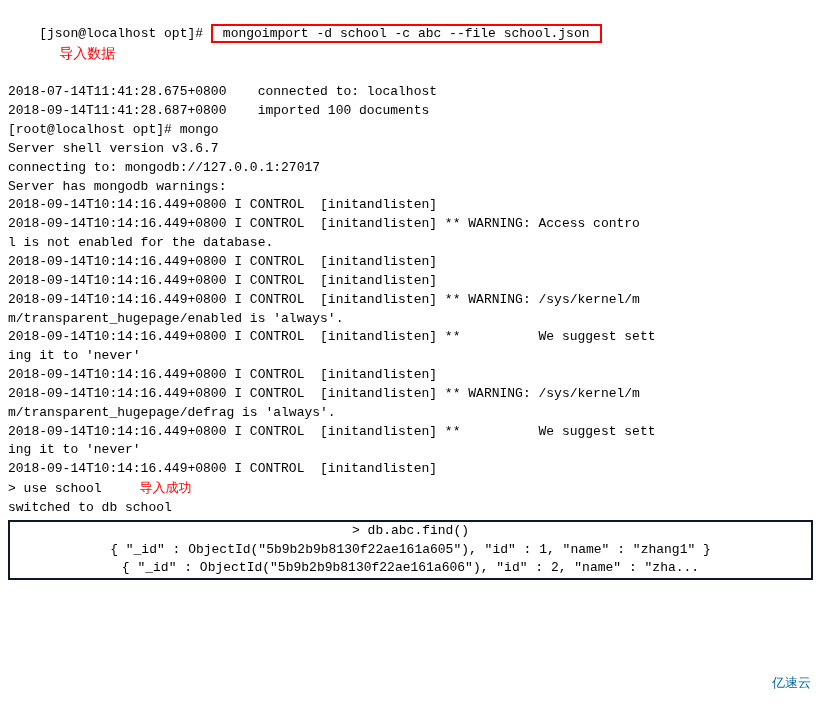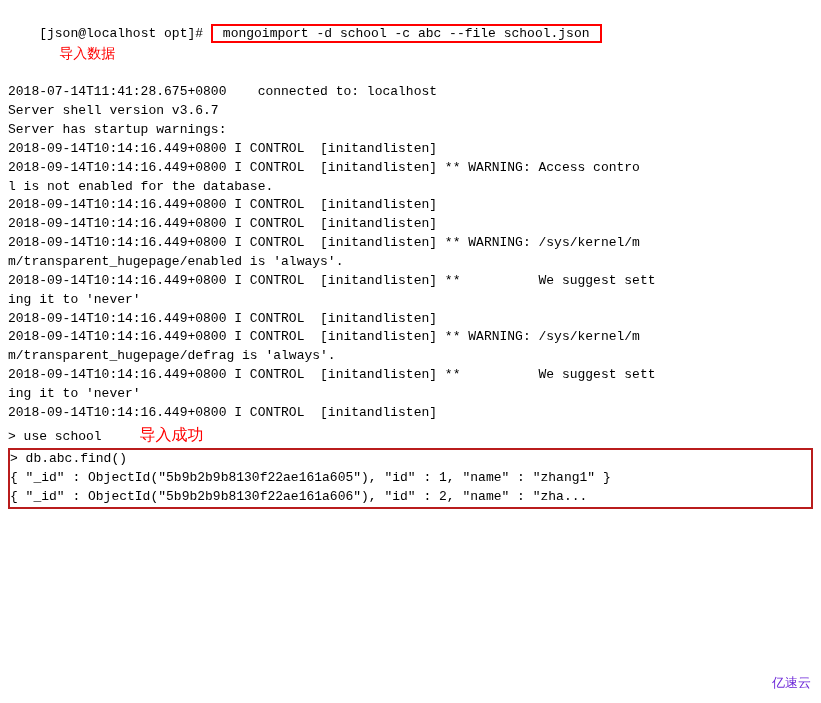--- a/index.html
+++ b/index.html
@@ -27,49 +27,53 @@
       white-space: pre-wrap;
       word-break: break-all;
     }
 
     .watermark {
       position: absolute;
       bottom: 10px;
       right: 10px;
       font-family: 'SimSun', serif;
       font-size: 13px;
-      color: #6d28d9;
+      color: #0369a1;
     }
   </style>
 </head>
 <body>
 
 <div class="terminal">
 
   <div class="line" style="position:relative;">
     <span>[json@localhost opt]# </span><span style="border: 2px solid #ff0000; padding: 0 10px;">mongoimport -d school -c abc --file school.json</span>
     <span style="margin-left: 20px; font-family: 'SimSun', serif; color: #ff0000; font-size:14px;">导入数据</span>
   </div>
 
   <div class="line">2018-07-14T11:41:28.675+0800    connected to: localhost</div>
+  <div class="line">2018-09-14T11:41:28.687+0800    imported 100 documents</div>
+  <div class="line">[root@localhost opt]# mongo</div>
   <div class="line">Server shell version v3.6.7</div>
-  <div class="line">Server has startup warnings:</div>
+  <div class="line">connecting to: mongodb://127.0.0.1:27017</div>
+  <div class="line">Server has mongodb warnings:</div>
   <div class="line">2018-09-14T10:14:16.449+0800 I CONTROL  [initandlisten]</div>
   <div class="line">2018-09-14T10:14:16.449+0800 I CONTROL  [initandlisten] ** WARNING: Access contro<br>l is not enabled for the database.</div>
   <div class="line">2018-09-14T10:14:16.449+0800 I CONTROL  [initandlisten]</div>
   <div class="line">2018-09-14T10:14:16.449+0800 I CONTROL  [initandlisten]</div>
   <div class="line">2018-09-14T10:14:16.449+0800 I CONTROL  [initandlisten] ** WARNING: /sys/kernel/m<br>m/transparent_hugepage/enabled is 'always'.</div>
   <div class="line">2018-09-14T10:14:16.449+0800 I CONTROL  [initandlisten] **          We suggest sett<br>ing it to 'never'</div>
   <div class="line">2018-09-14T10:14:16.449+0800 I CONTROL  [initandlisten]</div>
   <div class="line">2018-09-14T10:14:16.449+0800 I CONTROL  [initandlisten] ** WARNING: /sys/kernel/m<br>m/transparent_hugepage/defrag is 'always'.</div>
   <div class="line">2018-09-14T10:14:16.449+0800 I CONTROL  [initandlisten] **          We suggest sett<br>ing it to 'never'</div>
   <div class="line">2018-09-14T10:14:16.449+0800 I CONTROL  [initandlisten]</div>
-  <div class="line" style="position:relative;">&gt; use school <span style="margin-left: 30px; font-family: 'SimSun', serif; color: #ff0000; font-size:16px;">导入成功</span></div>
+  <div class="line" style="position:relative;">&gt; use school <span style="margin-left: 30px; font-family: 'SimSun', serif; color: #ff0000; font-size:13px;">导入成功</span></div>
+  <div class="line">switched to db school</div>
 
-  <div style="border: 2px solid #b91c1c; margin-top: 2px;">
+  <div style="border: 2px solid #0f172a; margin-top: 2px; text-align: center;">
     <div class="line">&gt; db.abc.find()</div>
     <div class="line">{ "_id" : ObjectId("5b9b2b9b8130f22ae161a605"), "id" : 1, "name" : "zhang1" }</div>
     <div class="line">{ "_id" : ObjectId("5b9b2b9b8130f22ae161a606"), "id" : 2, "name" : "zha...</div>
   </div>
 
   <div class="watermark">亿速云</div>
 
 </div>
 
 </body></html>

